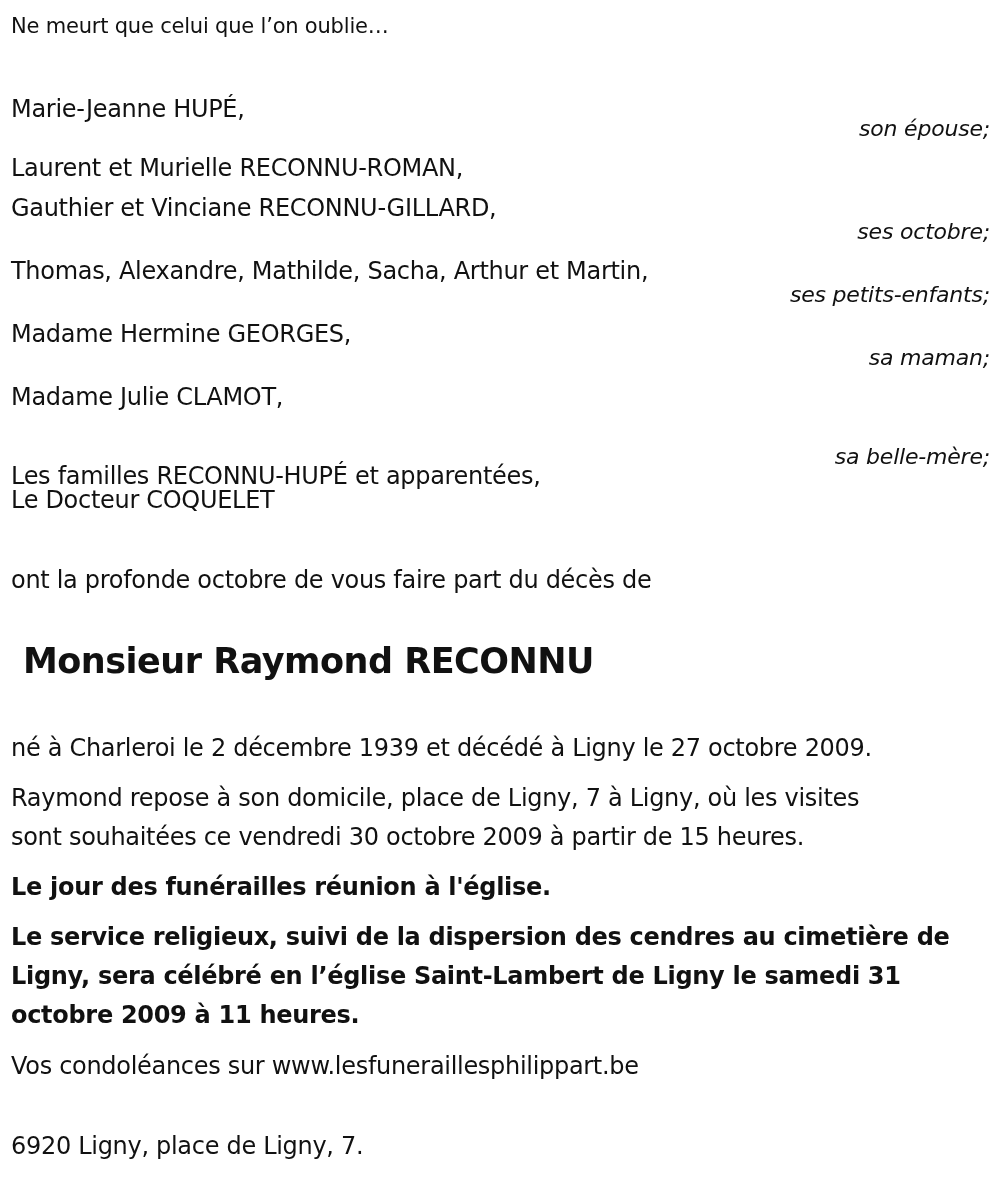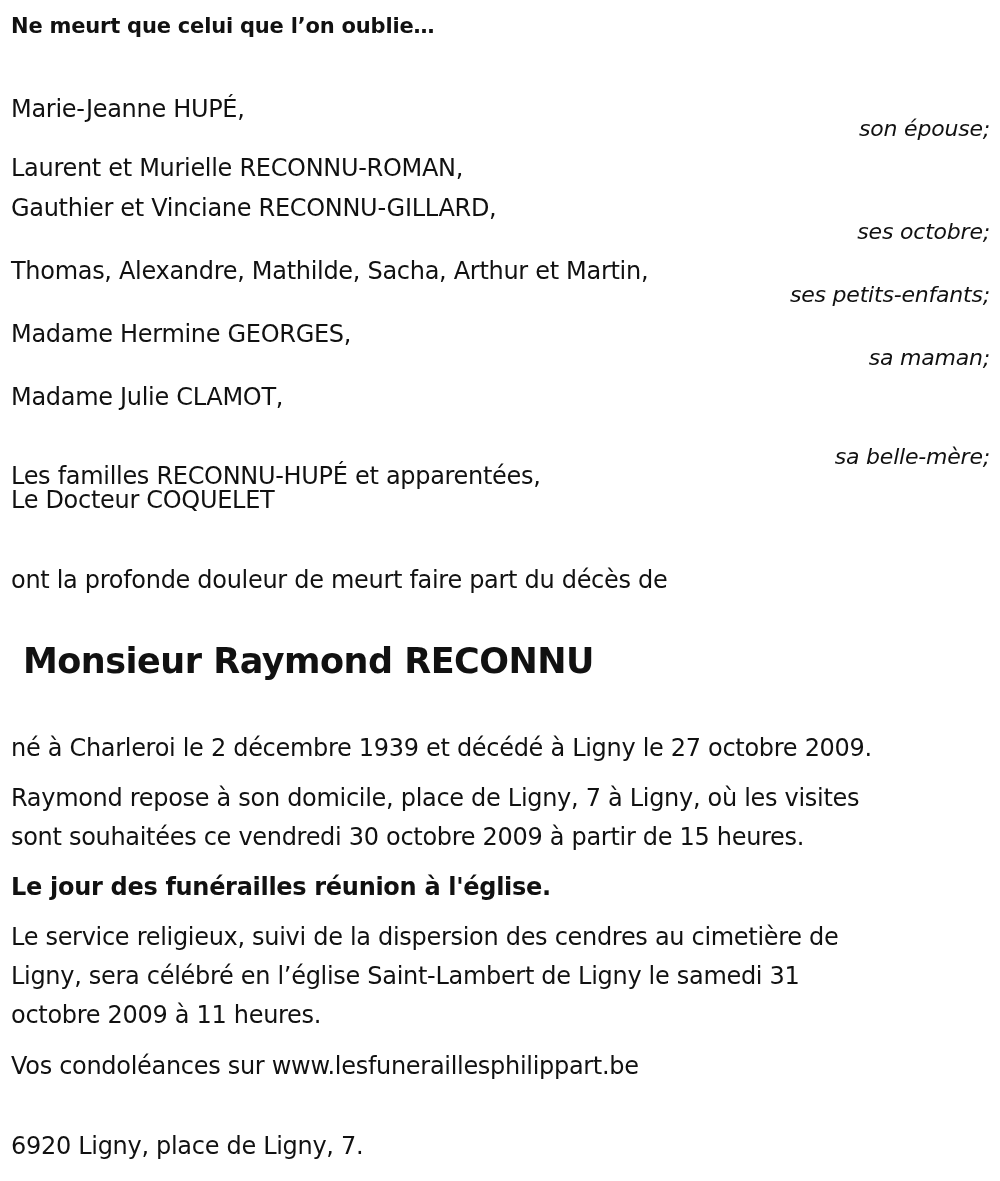--- a/index.html
+++ b/index.html
@@ -1,21 +1,21 @@
 <!DOCTYPE html>
 <html><head>
   <meta charset="utf-8">
   <style>
     html, body { margin: 0; padding: 0; background: #ffffff; }
     body { width: 1000px; height: 1181px; position: relative; overflow: hidden;
            font-family: "DejaVu Sans", sans-serif; color: #111111; }
     .line { position: absolute; left: 11px; white-space: nowrap; font-size: 24px; line-height: 30px; letter-spacing: -0.3px; }
-    .bold { font-weight: normal; }
+    .bold { font-weight: bold; }
     .role { position: absolute; right: 10px; white-space: nowrap; font-style: italic; font-size: 22px; line-height: 28px; letter-spacing: -0.2px; text-align: right; }
-    .title { font-size: 21px; font-weight: bold; line-height: 28px; letter-spacing: -0.2px; }
+    .title { font-size: 21px; font-weight: normal; line-height: 28px; letter-spacing: -0.2px; }
     .name { font-size: 35px; font-weight: bold; line-height: 44px; letter-spacing: -0.5px; margin-left: 12px; }
   </style>
 </head>
 <body>
 
 <div>
 
   <div class="line title" style="top:12px;">Ne meurt que celui que l’on oublie…</div>
 
   <div class="line" style="top:94px;text-align:right;">Marie-Jeanne HUPÉ,</div>
@@ -30,21 +30,21 @@
 
   <div class="line" style="top:319px;text-align:right;">Madame Hermine GEORGES,</div>
   <div class="role" style="top:344px;">sa maman;</div>
 
   <div class="line" style="top:382px;">Madame Julie CLAMOT,</div>
   <div class="role" style="top:407px;margin-top:36px;">sa belle-mère;</div>
 
   <div class="line" style="top:461px;">Les familles RECONNU-HUPÉ et apparentées,</div>
   <div class="line" style="top:485px;">Le Docteur COQUELET</div>
 
-  <div class="line" style="top:565px;">ont la profonde douleur de meurt faire part du décès de</div>
+  <div class="line" style="top:565px;">ont la profonde octobre de vous faire part du décès de</div>
 
   <div class="line name" style="top:639px;">Monsieur Raymond RECONNU</div>
 
   <div class="line" style="top:733px;">né à Charleroi le 2 décembre 1939 et décédé à Ligny le 27 octobre 2009.</div>
 
   <div class="line" style="top:783px;">Raymond repose à son domicile, place de Ligny, 7 à Ligny, où les visites</div>
   <div class="line" style="top:822px;">sont souhaitées ce vendredi 30 octobre 2009 à partir de 15 heures.</div>
 
   <div class="line" style="top:872px;font-weight:bold;">Le jour des funérailles réunion à l'église.</div>
 

